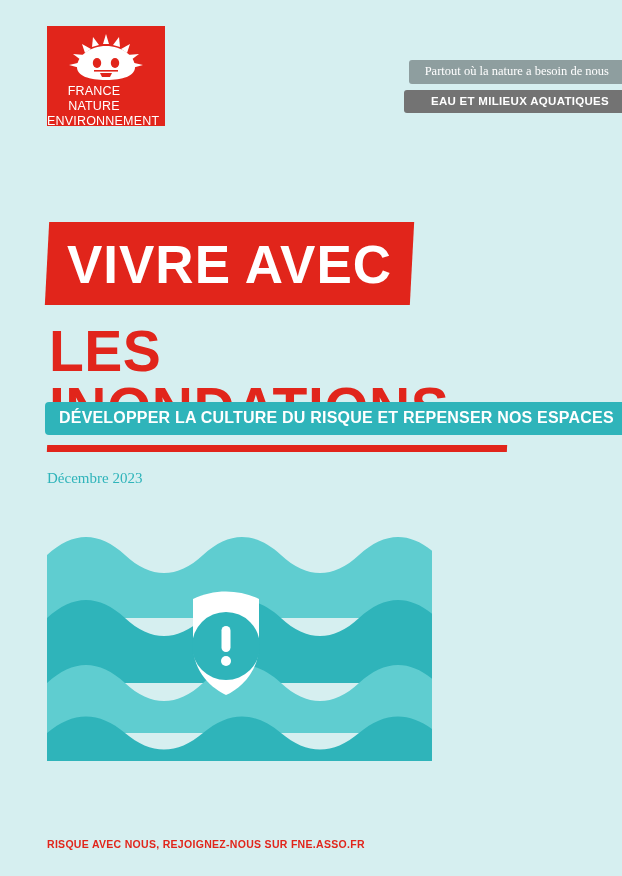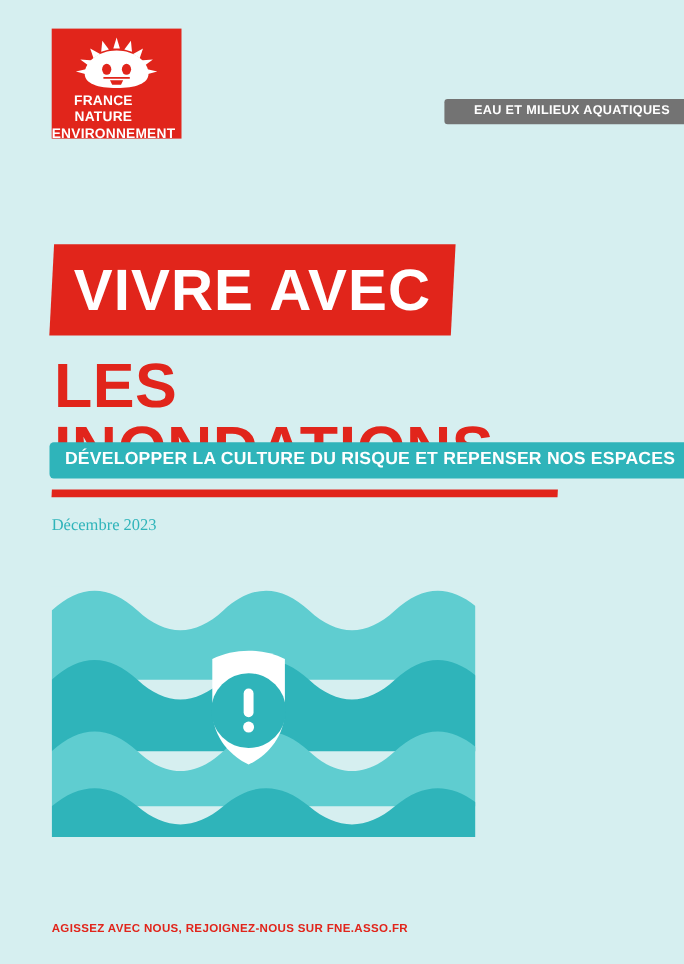--- a/index.html
+++ b/index.html
@@ -44,21 +44,21 @@
     transform: translateX(-50%);
   }
   .logo-text {
     position: absolute;
     left: 0;
     top: 58px;
     width: 94px;
     text-align: center;
     color: #ffffff;
     font-family: "Liberation Sans", sans-serif;
-    font-weight: bold;
+    font-weight: normal;
     font-size: 12.5px;
     letter-spacing: 0.2px;
     line-height: 15px;
   }
   .logo-line2 {
     display: block;
     text-align: right;
   }
 
   
@@ -206,20 +206,21 @@
           <rect x="31" y="38" width="24" height="1.6"></rect>
         </g>
       </svg>
     </div>
     <div class="logo-text">
       <span>FRANCE NATURE</span>
       <span class="logo-line2">ENVIRONNEMENT</span>
     </div>
   </div>
 
+  <div class="tagline">Partout où la nature a besoin de nous</div>
   <div class="theme-banner">EAU ET MILIEUX AQUATIQUES</div>
 
   <div class="title-wrap">
     <div class="title-line1">
       <span>VIVRE AVEC</span>
     </div>
     <div class="title-line2">
       <span>LES INONDATIONS</span>
     </div>
     <div class="title-rule"></div>
@@ -248,15 +249,15 @@
         <path d="M0 200 C 26 178, 52 178, 78 200 C 104 222, 130 222, 156 200 C 182 178, 208 178, 234 200 C 260 222, 286 222, 312 200 C 338 178, 364 178, 390 200 L390 228 L0 228 Z" fill="#2fb4ba"></path>
 
         <path d="M146 66 C 166 56, 192 56, 212 66 L212 112 C 212 140, 192 156, 179 162 C 166 156, 146 140, 146 112 Z" fill="#ffffff"></path>
         <circle cx="179" cy="113" r="34" fill="#2fb4ba"></circle>
         <rect x="174.5" y="93" width="9" height="26" rx="4.5" fill="#ffffff"></rect>
         <circle cx="179" cy="128" r="5" fill="#ffffff"></circle>
       </g>
     </svg>
   </div>
 
-  <div class="footer">AGISSEZ AVEC NOUS, REJOIGNEZ-NOUS SUR FNE.ASSO.FR</div>
+  <div class="footer">RISQUE AVEC NOUS, REJOIGNEZ-NOUS SUR FNE.ASSO.FR</div>
 
 </div>
 
 </body></html>

